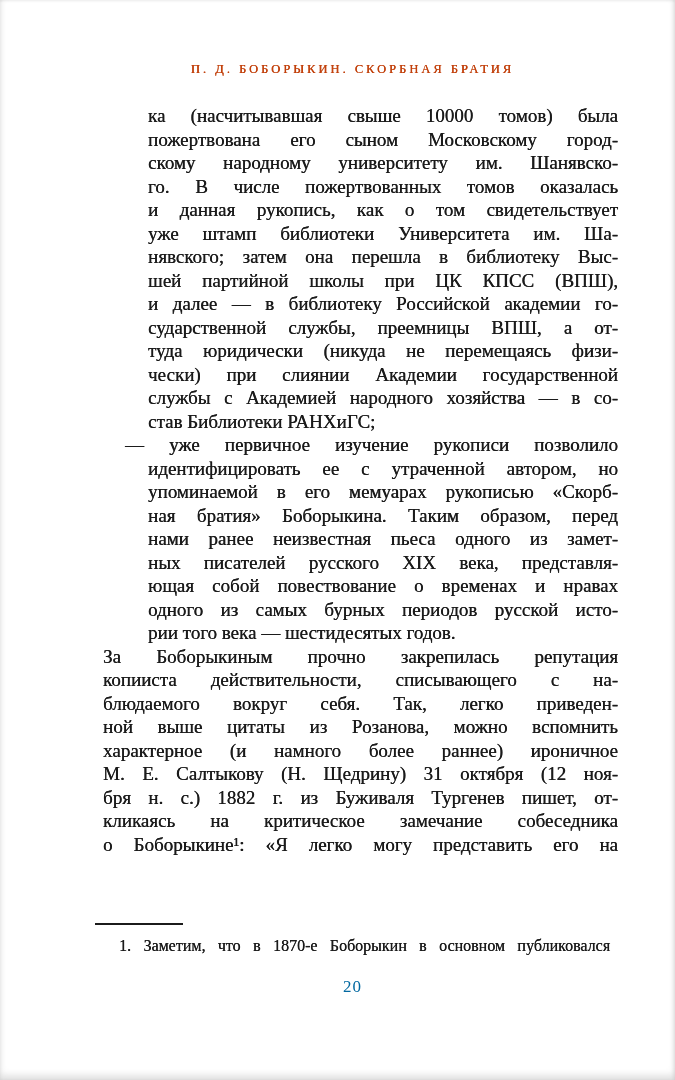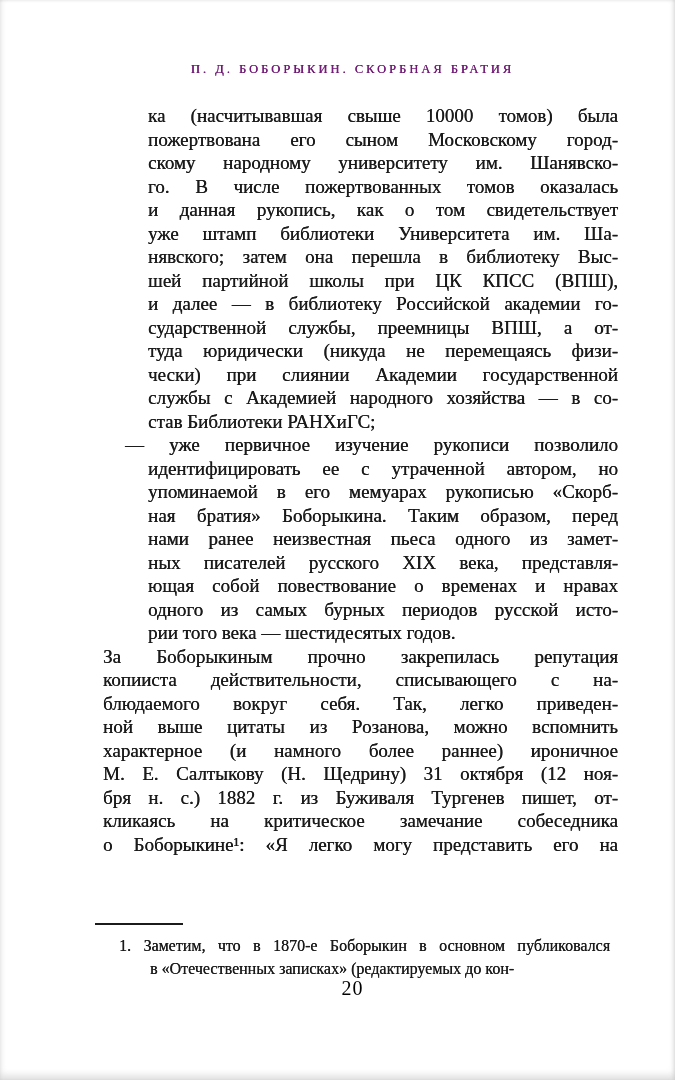--- a/index.html
+++ b/index.html
@@ -21,21 +21,21 @@
                 inset 0 2px 2px rgba(0,0,0,.03),
                 inset 2px 0 2px rgba(0,0,0,.02);
   }
   .running-header {
     position: absolute;
     top: 62px; left: 95px; width: 515px;
     text-align: center;
     font-size: 12.5px;
     letter-spacing: 3px;
     white-space: nowrap;
-    color: #701a75;
+    color: #c2410c;
     text-shadow: 0.3px 0 0 currentColor;
   }
   .body-text {
     position: absolute;
     top: 104px; left: 103px; width: 515px;
     font-size: 19px;
     line-height: 23.5px;
     text-shadow: 0.3px 0 0 currentColor;
   }
   .block .line {
@@ -60,23 +60,23 @@
     line-height: 23px;
     text-shadow: 0.25px 0 0 currentColor;
   }
   .footnote .line { text-align: justify; text-align-last: justify; }
   .footnote .line:first-child { margin-left: 24px; }
   .footnote .line.last { text-align-last: left; margin-left: 55px; }
   .page-number {
     position: absolute;
     top: 977px; left: 95px; width: 515px;
     text-align: center;
-    font-size: 20px;
+    font-size: 17px;
     letter-spacing: 1px;
-    color: #000000;
+    color: #0369a1;
   }
 </style>
 </head>
 <body>
 
 <div class="page">
 
   <div class="running-header">П. Д. БОБОРЫКИН. СКОРБНАЯ БРАТИЯ</div>
 
   <div class="body-text">
@@ -117,18 +117,17 @@
         <div class="line">бря н. с.) 1882 г. из Буживаля Тургенев пишет, от-</div>
         <div class="line">кликаясь на критическое замечание собеседника</div>
         <div class="line">о Боборыкине¹: «Я легко могу представить его на</div>
       </div>
   </div>
 
   <div class="footnote-rule"></div>
 
   <div class="footnote">
       <div class="line">1. Заметим, что в 1870-е Боборыкин в основном публиковался</div>
-      <div class="line last">в «Отечественных записках» (редактируемых до кон-</div>
     </div>
 
   <div class="page-number">20</div>
 
 </div>
 
 </body></html>

